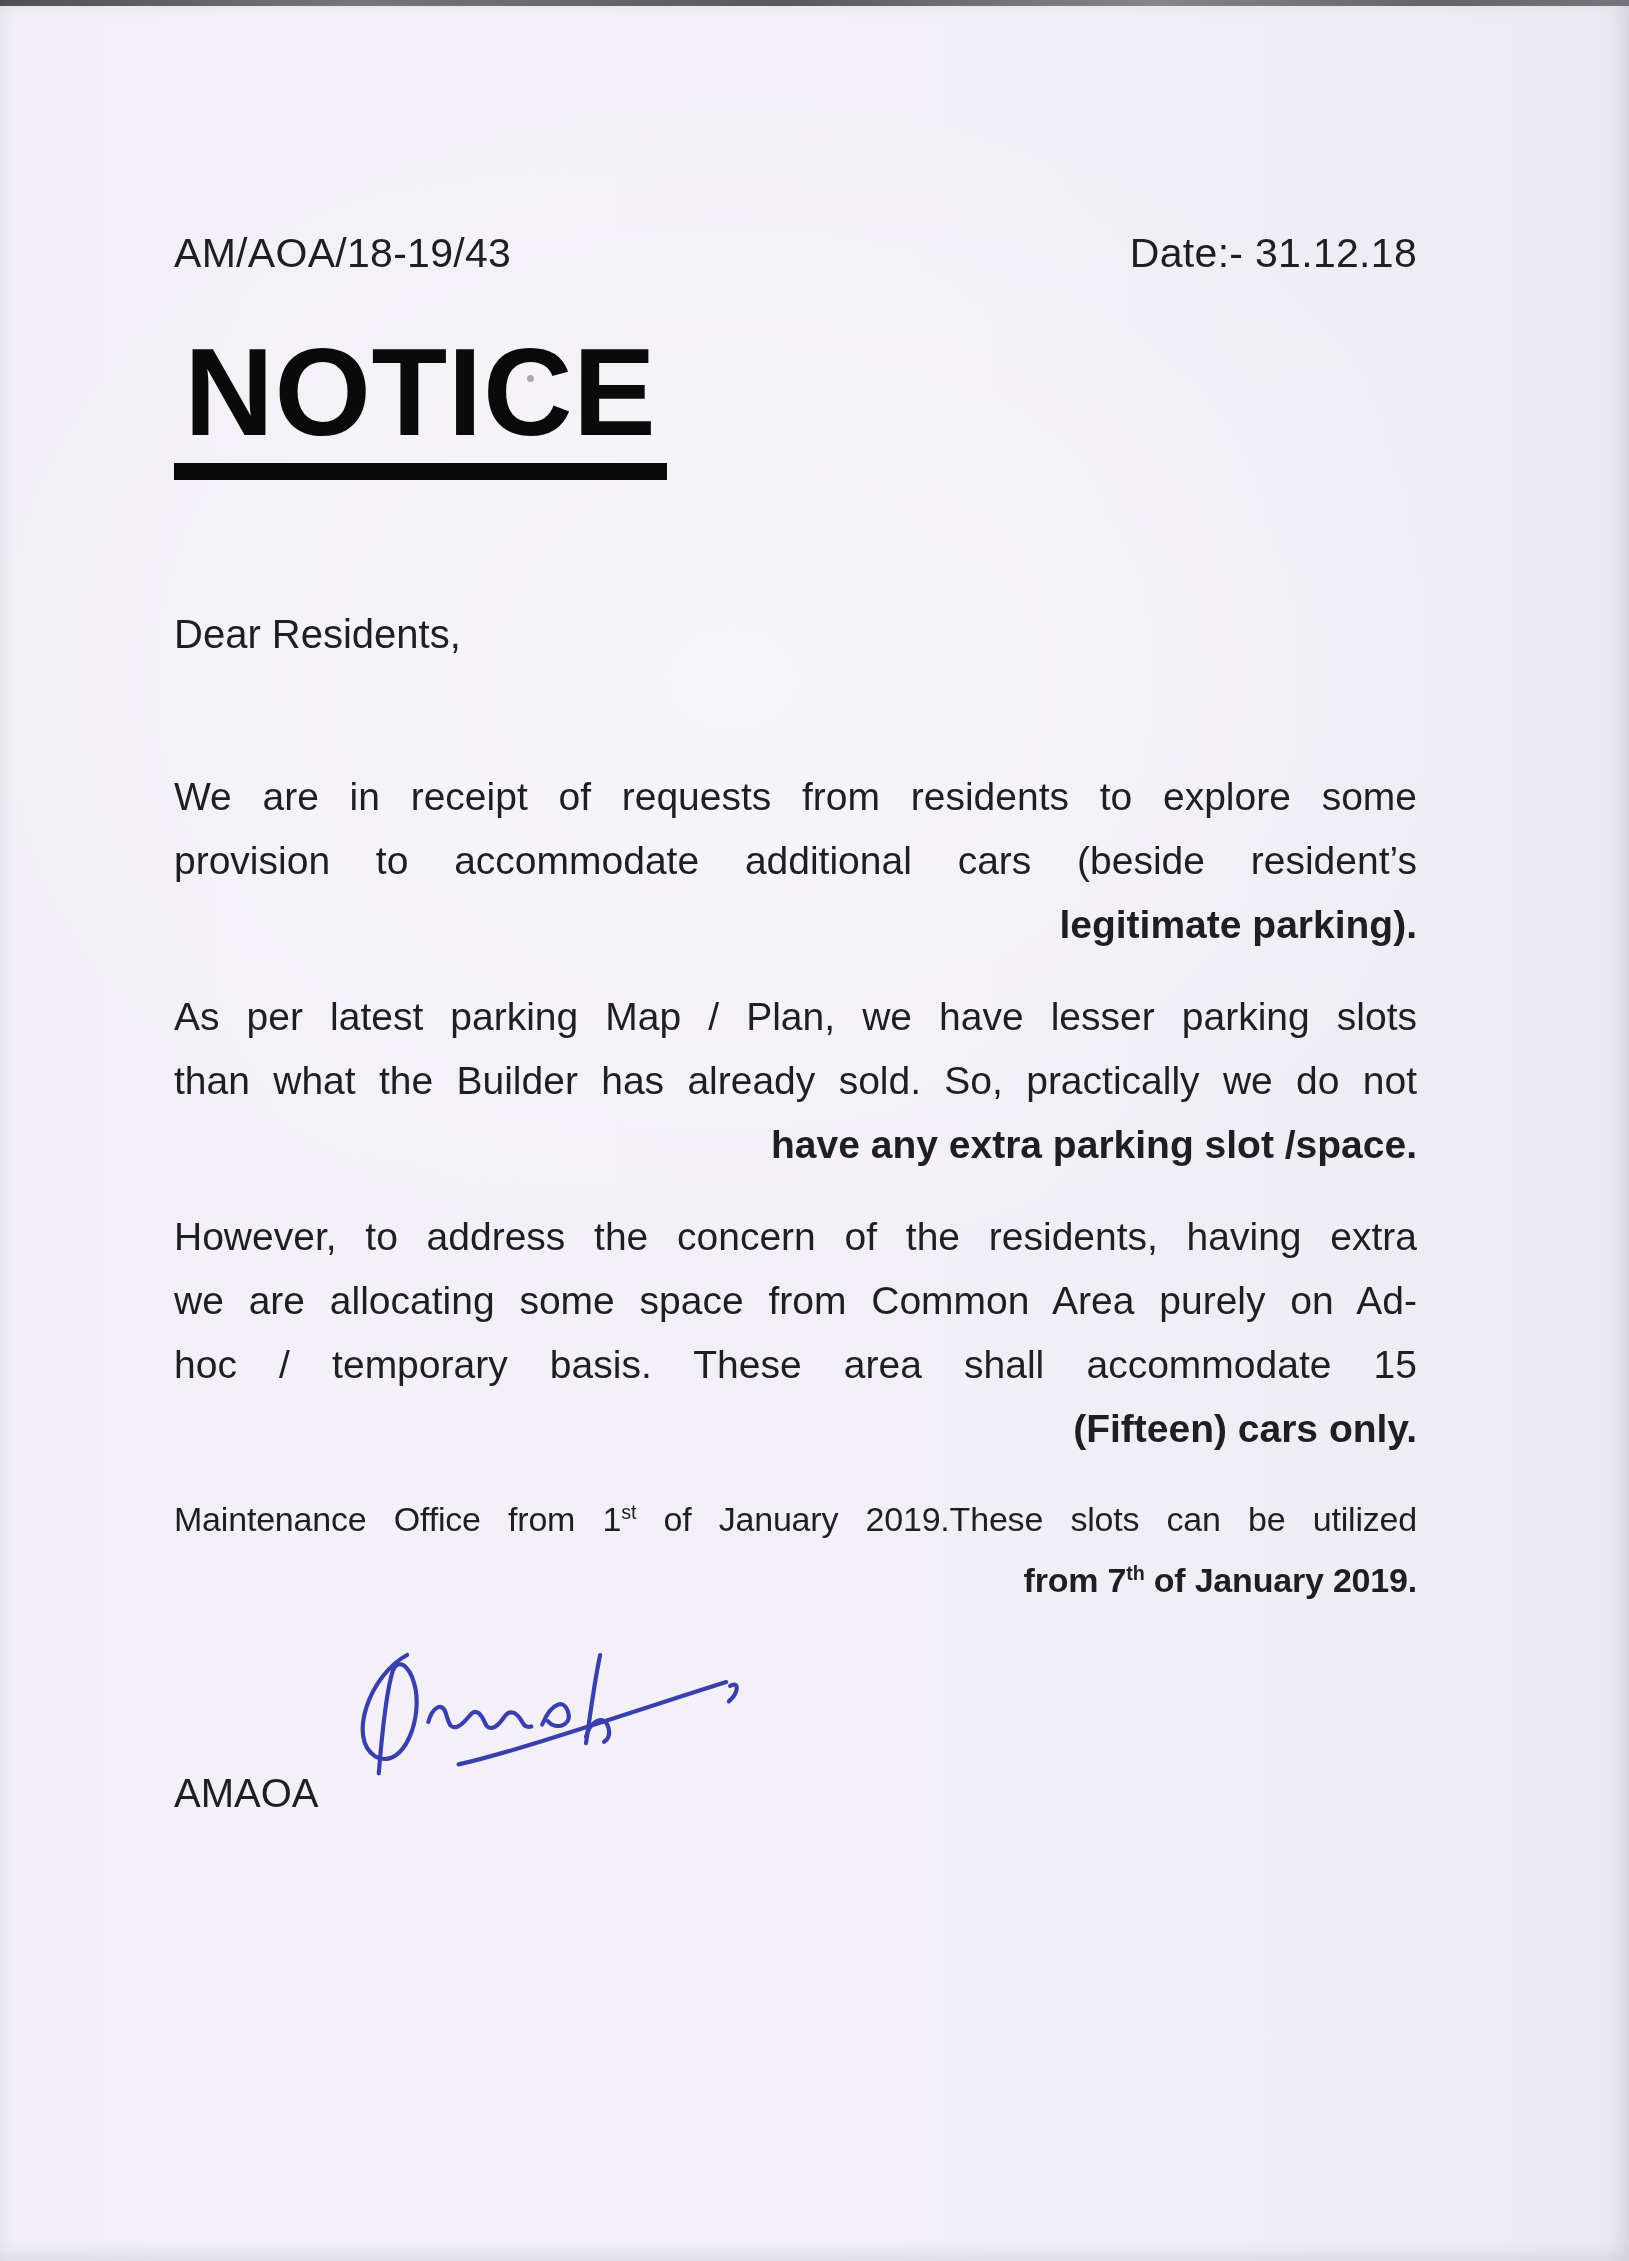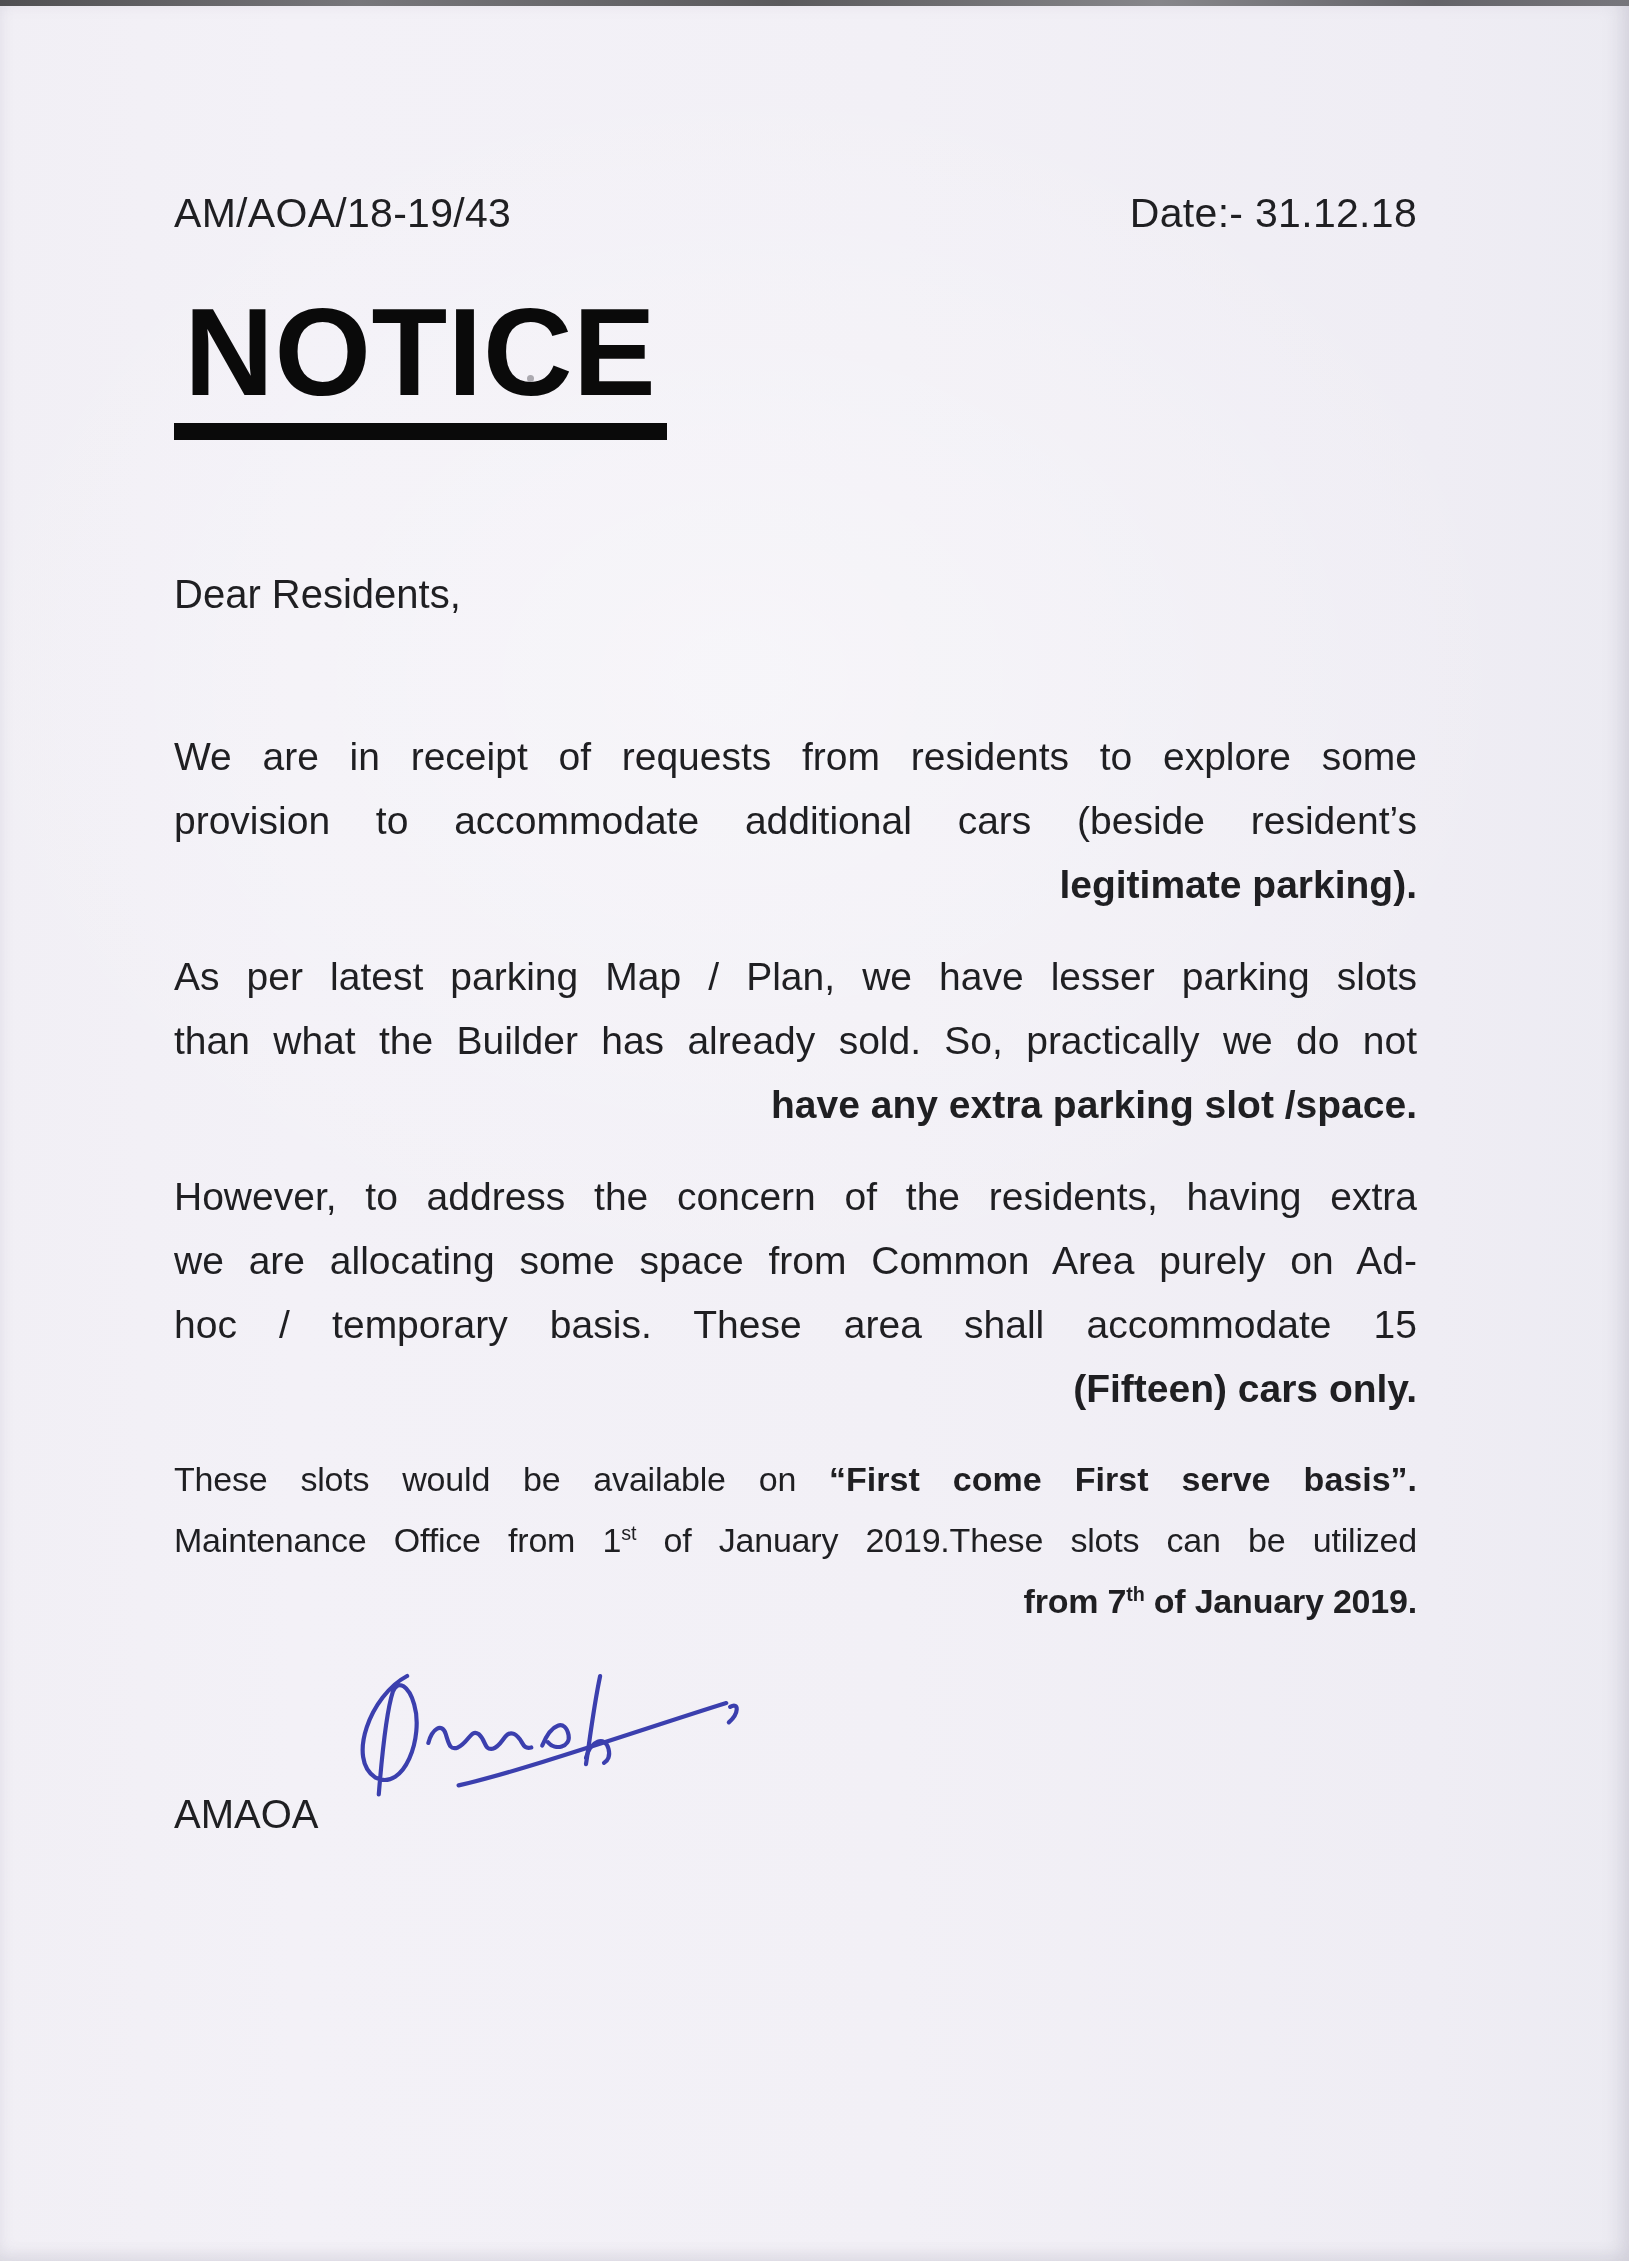--- a/index.html
+++ b/index.html
@@ -14,21 +14,21 @@
     color: #1f1f22;
     font-family: "Liberation Sans", "DejaVu Sans", sans-serif;
     overflow: hidden;
     box-shadow: inset -9px 0 19.3px rgba(120,115,140,0.18), inset 0 -6.4px 15.5px rgba(120,115,140,0.08);
   }
   .scan-edge {
     position: absolute; top: 0; left: 0; right: 0; height: 6.4px;
     background: linear-gradient(90deg, #3f3f41 0%, #6a6a6e 22%, #4a4a4c 48%, #7c7c80 71%, #55555a 88%, #6b6b70 100%);
     opacity: .9;
   }
-  .content { padding: 0 213px 0 174px; }
+  .content { padding: 0 213px 0 174px; margin-top: 40px; }
   .hdr {
     display: flex; justify-content: space-between;
     padding-top: 193px;
     font-size: 41px; line-height: 1; letter-spacing: 0.3px;
   }
   .title-wrap { text-align: left; margin-top: 68px; }
   .doc-title {
     display: inline-block;
     font-size: 124px; font-weight: 700; color: #0a0a0a;
     line-height: 0.82; letter-spacing: 0.6px;
@@ -88,21 +88,20 @@
     </div>
 
     <div class="para">
       <div class="line jline">However, to address the concern of the residents, having extra</div>
       <div class="line jline">we are allocating some space from Common Area purely on Ad-</div>
       <div class="line jline">hoc / temporary basis. These area shall accommodate 15</div>
       <div class="line lline">(Fifteen) cars only.</div>
     </div>
 
     <div class="para p4">
-      <div class="line jline"><span>These slots would be available on </span><b class="bseg">“First come First serve basis”.</b></div>
       <div class="line jline"><span>Maintenance Office from 1</span><sup class="ord">st</sup><span> of January 2019.These slots can be utilized</span></div>
       <div class="line lline"><span>from 7</span><sup class="ord">th</sup><span> of January 2019.</span></div>
     </div>
 
     <div class="sig-block">
       <svg class="sig-svg" width="451" height="148" viewBox="0 0 700 230" fill="none">
         <g stroke="#3b3fae" stroke-width="6.5" stroke-linecap="round" fill="none">
           <path d="M 152,28 C 95,58 58,158 103,186 C 148,208 178,122 163,72 C 155,44 138,32 130,52 C 119,86 113,150 108,212"></path>
           <path d="M 185,132 C 191,110 206,100 212,118 C 217,133 218,144 231,139 C 248,131 251,110 263,118 C 275,128 271,143 285,141 C 301,137 303,112 318,118 C 333,125 329,143 345,139"></path>
           <path d="M 362,136 C 377,100 398,95 403,120 C 406,139 382,144 371,131"></path>

